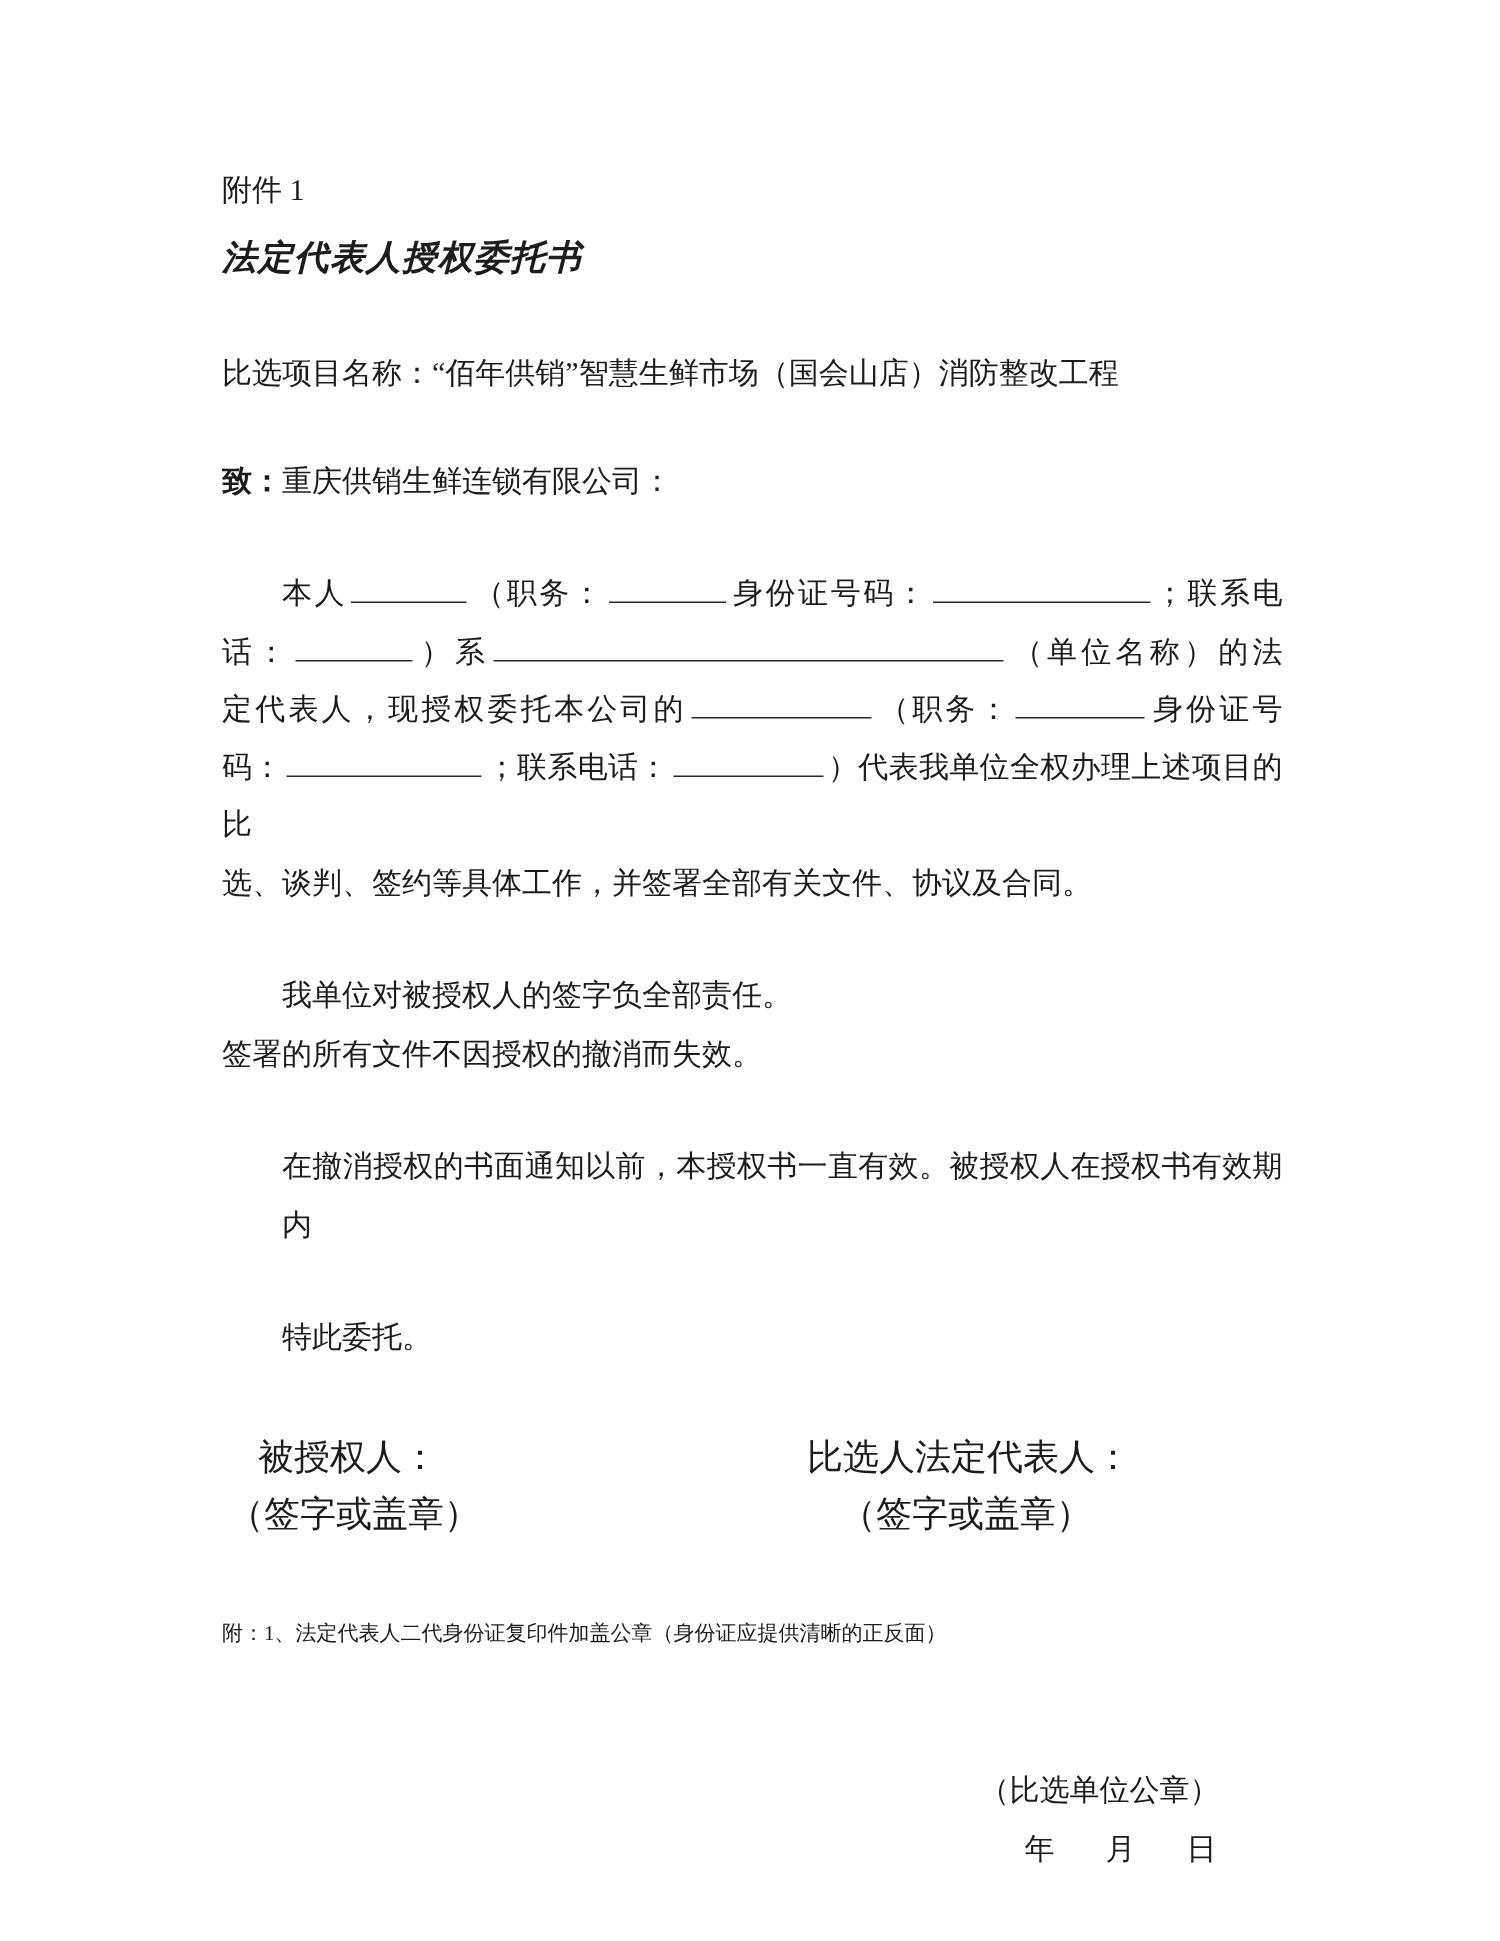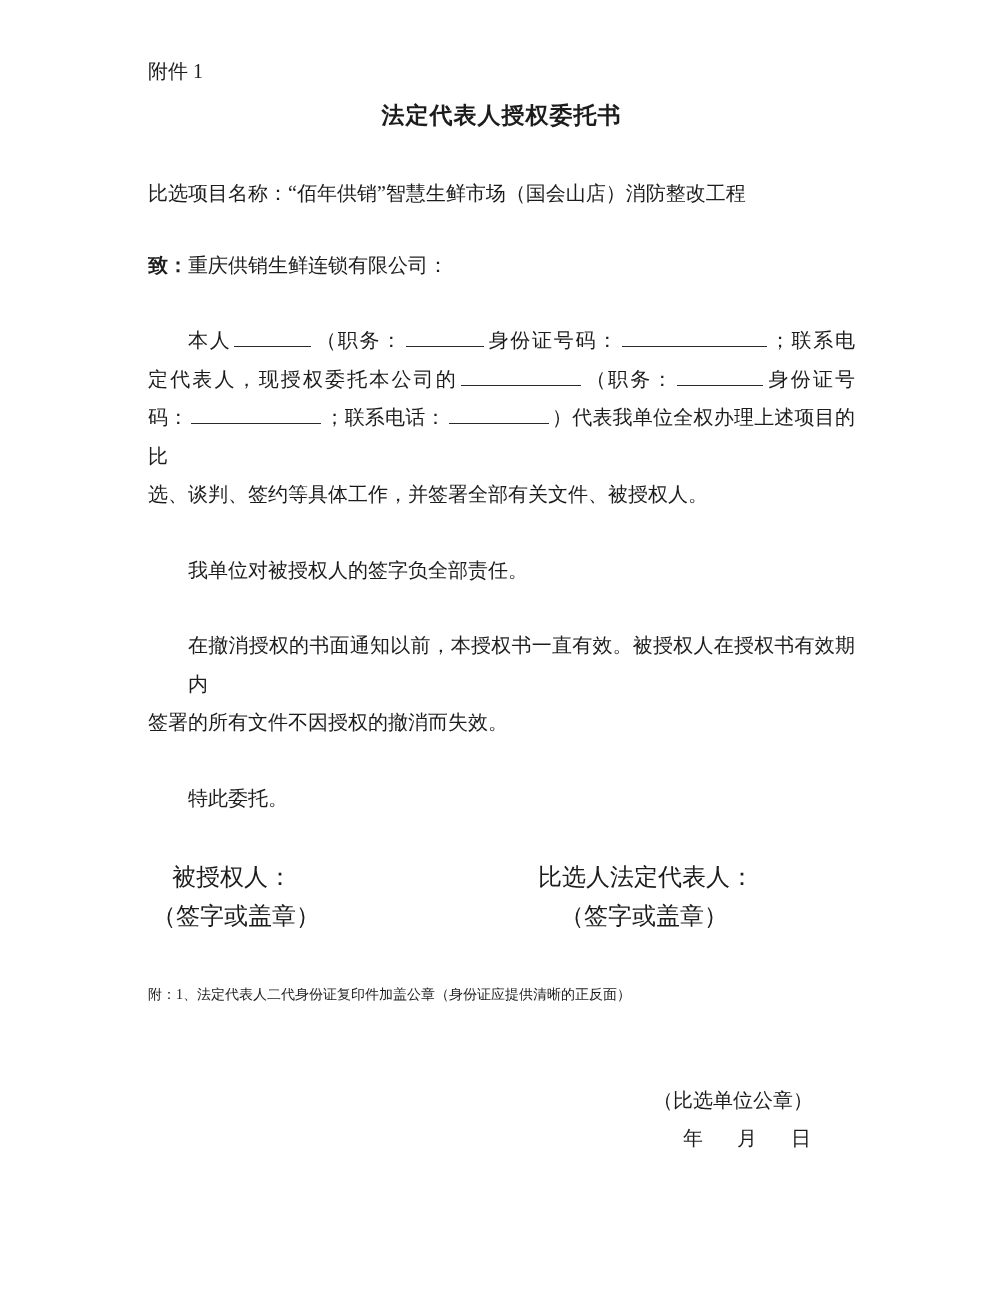--- a/index.html
+++ b/index.html
@@ -6,36 +6,36 @@
   body {
     width: 1000px;
     height: 1294px;
     background: #ffffff;
     color: #1c1c1c;
     font-family: "Liberation Serif", "DejaVu Serif", serif;
     position: relative;
     overflow: hidden;
   }
   .page {
-    padding: 56px 145px 0 148px; 
+    padding: 112px 145px 0 148px; 
     box-sizing: border-box;
     width: 1000px;
   }
   .attachment-label {
     font-size: 20px;
     line-height: 30px;
   }
   .doc-title {
     font-family: "Liberation Sans", "DejaVu Sans", sans-serif;
     font-weight: bold;
     font-size: 23px;
     line-height: 34px;
-    text-align: center;
     margin-top: 12px;
     letter-spacing: 1px;
+    font-style: italic;
   }
   .project-line {
     margin-top: 42px;
     font-size: 20px;
     line-height: 38.5px;
   }
   .body-paragraph {
     margin-top: 33px;
     font-size: 20px;
   }
@@ -99,26 +99,27 @@
 
   <div class="attachment-label">附件 1</div>
 
   <div class="doc-title">法定代表人授权委托书</div>
 
   <div class="project-line">比选项目名称：“佰年供销”智慧生鲜市场（国会山店）消防整改工程</div>
 
   <div class="body-paragraph">
       <div class="line"><span class="b">致：</span><span>重庆供销生鲜连锁有限公司：</span></div>
       <div class="line just ind"><span>本人</span><span class="blank" style="width: 77px;"></span><span>（职务：</span><span class="blank" style="width: 78px;"></span><span>身份证号码：</span><span class="blank" style="width: 145px;"></span><span>；联系电</span></div>
+      <div class="line just"><span>话：</span><span class="blank" style="width: 78px;"></span><span>）系</span><span class="blank" style="width: 340px;"></span><span>（单位名称）的法</span></div>
       <div class="line just"><span>定代表人，现授权委托本公司的</span><span class="blank" style="width: 120px;"></span><span>（职务：</span><span class="blank" style="width: 86px;"></span><span>身份证号</span></div>
       <div class="line just"><span>码：</span><span class="blank" style="width: 130px;"></span><span>；联系电话：</span><span class="blank" style="width: 100px;"></span><span>）代表我单位全权办理上述项目的比</span></div>
-      <div class="line"><span>选、谈判、签约等具体工作，并签署全部有关文件、被授权人。</span></div>
+      <div class="line"><span>选、谈判、签约等具体工作，并签署全部有关文件、协议及合同。</span></div>
       <div class="line ind"><span>我单位对被授权人的签字负全部责任。</span></div>
+      <div class="line"><span>签署的所有文件不因授权的撤消而失效。</span></div>
       <div class="line just ind"><span>在撤消授权的书面通知以前，本授权书一直有效。被授权人在授权书有效期内</span></div>
-      <div class="line"><span>签署的所有文件不因授权的撤消而失效。</span></div>
       <div class="line ind"><span>特此委托。</span></div>
     </div>
 
   <div class="sig-block">
     <div class="sig-col">
       <div class="line sig-left-name">被授权人：</div>
       <div class="line sig-left-sign">（签字或盖章）</div>
     </div>
     <div class="sig-col">
       <div class="line sig-right-name">比选人法定代表人：</div>

